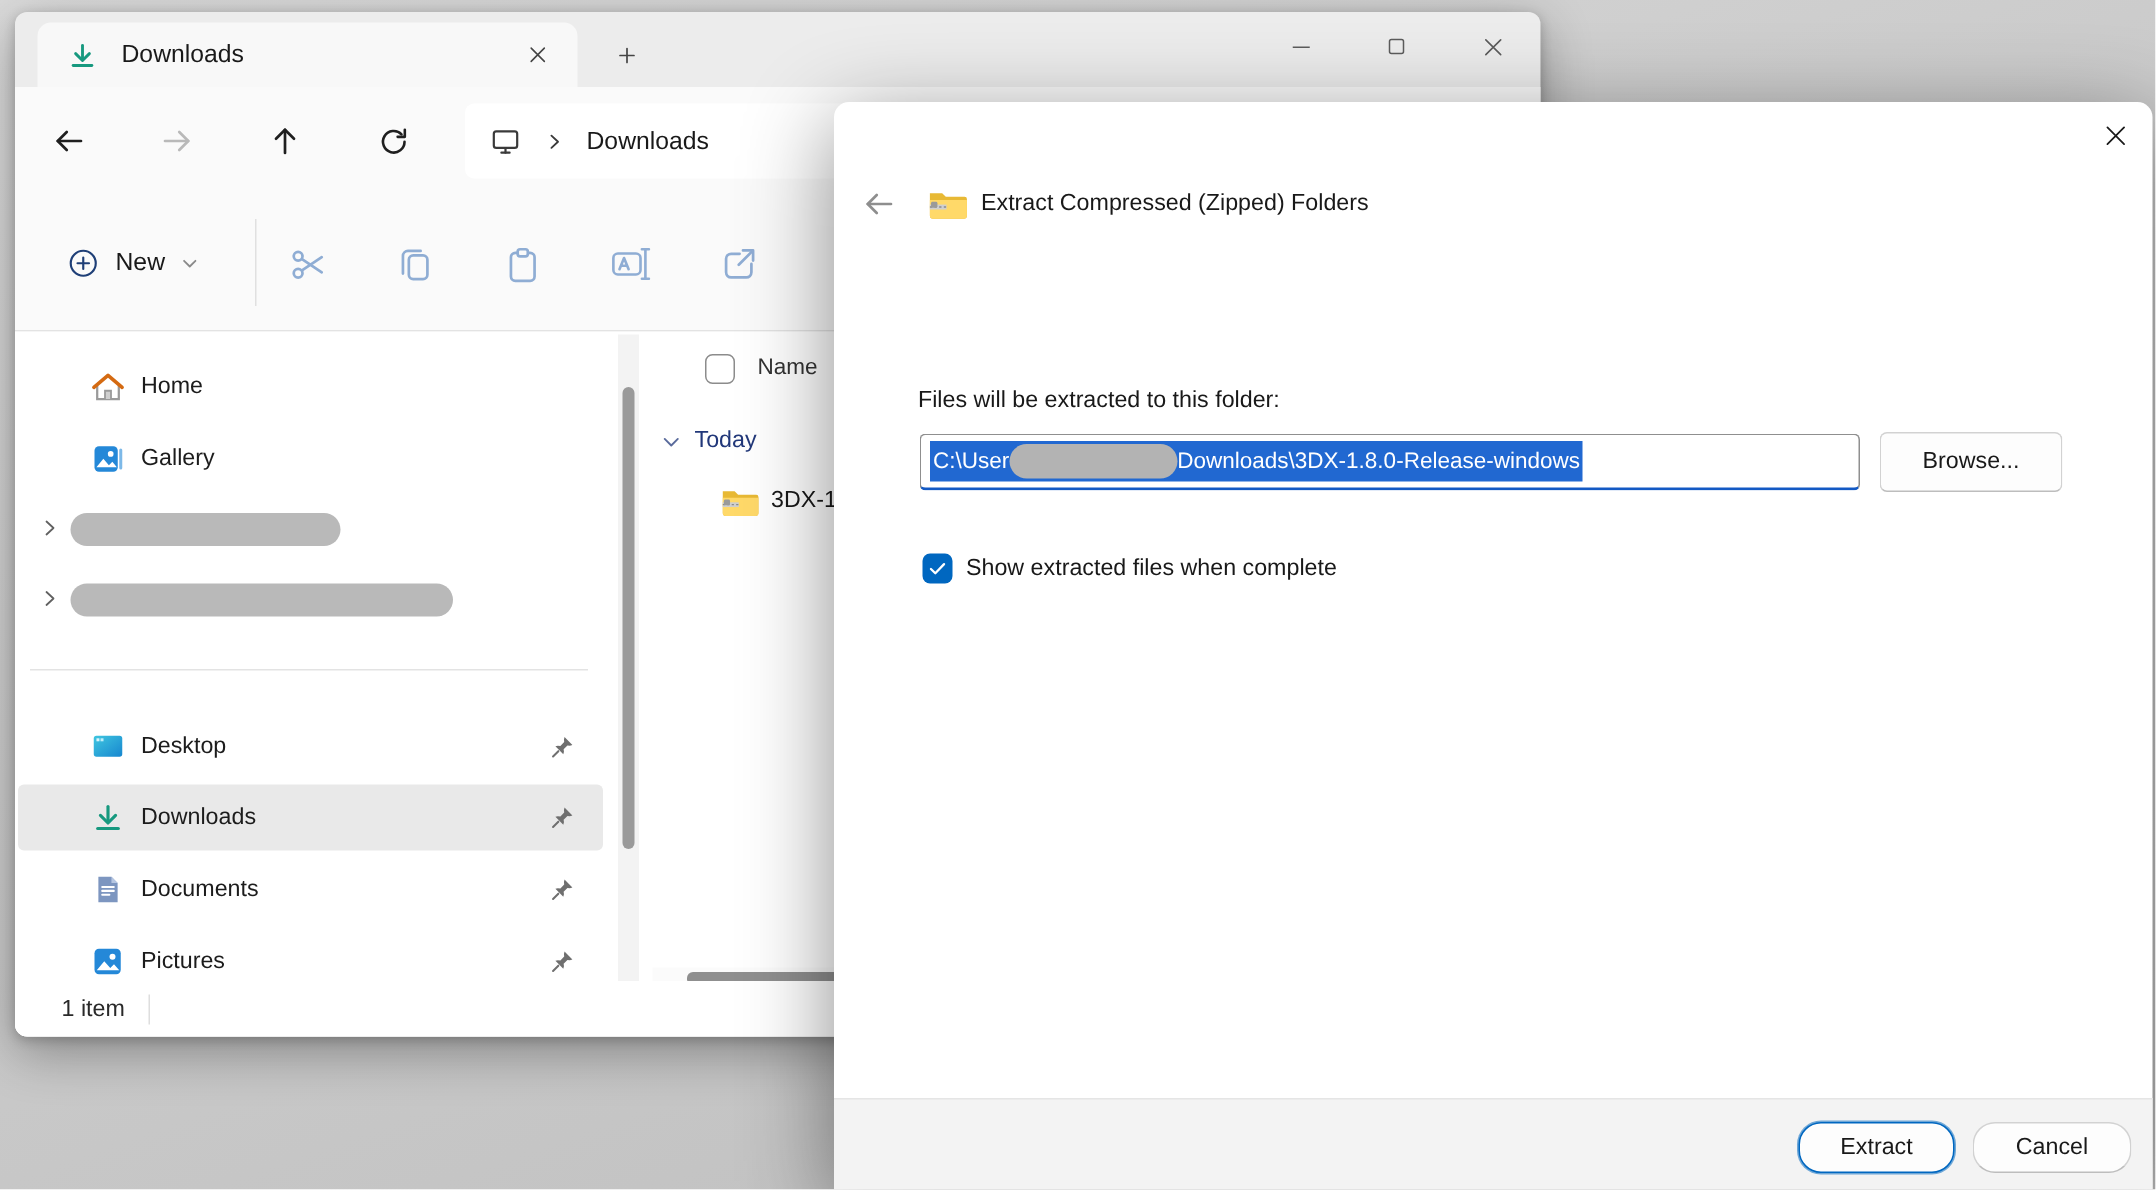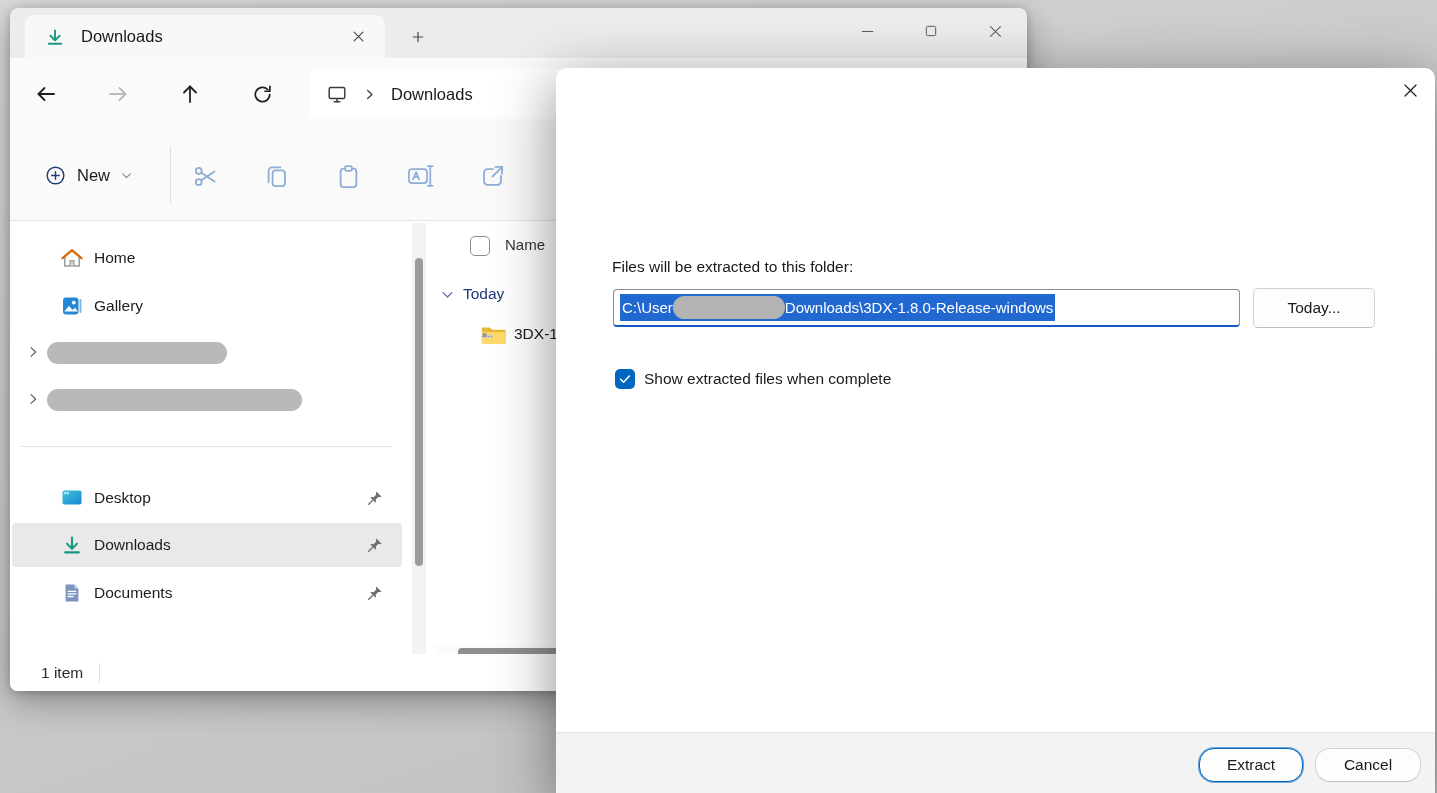--- a/index.html
+++ b/index.html
@@ -329,20 +329,36 @@
             </svg>
         </span>
         <span class="side-label">Documents</span>
         <span class="side-pin ic">
           <svg width="18" height="18" viewBox="0 0 24 24">
               <path d="M13.8 3.2l7 7-2.2.6-2.2-.2-3.4 3.4.3 2.2-.6 2.2-7-7 2.2-.6 2.2.2 3.4-3.4-.2-2.2z" fill="#6f6f6f"></path>
               <path d="M8.3 15.7 3.6 20.4" stroke="#6f6f6f" stroke-width="1.8" stroke-linecap="round"></path>
             </svg>
         </span>
       </div>
+      <div class="side-row" style="top:398px">
+        <span class="side-icon ic">
+          <svg width="24" height="24" viewBox="0 0 24 24">
+              <rect x="3" y="3.5" width="17.5" height="17" rx="3" fill="#2488d8"></rect>
+              <circle cx="15" cy="8.8" r="2" fill="#fff"></circle>
+              <path d="M4.5 17.8l5-6 4 4.5 2.5-2.5 3.5 4z" fill="#fff"></path>
+            </svg>
+        </span>
+        <span class="side-label">Pictures</span>
+        <span class="side-pin ic">
+          <svg width="18" height="18" viewBox="0 0 24 24">
+              <path d="M13.8 3.2l7 7-2.2.6-2.2-.2-3.4 3.4.3 2.2-.6 2.2-7-7 2.2-.6 2.2.2 3.4-3.4-.2-2.2z" fill="#6f6f6f"></path>
+              <path d="M8.3 15.7 3.6 20.4" stroke="#6f6f6f" stroke-width="1.8" stroke-linecap="round"></path>
+            </svg>
+        </span>
+      </div>
 
       <div class="vscroll">
         <div class="vthumb"></div>
       </div>
 
       <div class="chk-empty" style="left:460px; top:15px"></div>
       <div class="col-name">Name</div>
 
       <div class="group-row">
         <span class="ic">
@@ -378,32 +394,50 @@
   </div>
 
   <div class="dialog">
 
     <div class="dlg-close">
       <svg width="19" height="19" viewBox="0 0 24 24" fill="none" stroke="#1b1b1b" stroke-width="1.5" stroke-linecap="round">
           <path d="M5 5l14 14M19 5 5 19"></path>
         </svg>
     </div>
 
+    <div class="dlg-header">
+      <span class="dlg-back ic">
+        <svg width="24" height="24" viewBox="0 0 24 24" fill="none" stroke="currentColor" stroke-width="1.8" stroke-linecap="round" stroke-linejoin="round">
+            <path d="M20 12H4.5"></path>
+            <path d="M10.5 6 4.5 12l6 6"></path>
+          </svg>
+      </span>
+      <span class="ic" style="margin-left:14px">
+        <svg width="27" height="24" viewBox="0 0 28 24">
+            <path d="M2 4.5h8.5l2.5 2.5H26a1.6 1.6 0 0 1 1.6 1.6V20a2.2 2.2 0 0 1-2.2 2.2H4.2A2.2 2.2 0 0 1 2 20z" fill="#e8b934"></path>
+            <path d="M2 9.2h25.6V20a2.2 2.2 0 0 1-2.2 2.2H4.2A2.2 2.2 0 0 1 2 20z" fill="#ffd969"></path>
+            <rect x="2" y="12.4" width="11.5" height="3.4" fill="#cfcfcf"></rect>
+            <path d="M2 14.1h11.5" stroke="#8c8c8c" stroke-width="1" stroke-dasharray="1.6 1.6"></path>
+            <rect x="2.8" y="10.4" width="4.4" height="4.2" rx="1" fill="#9a9a9a"></rect>
+          </svg>
+      </span>
+      <span class="dlg-title">Extract Compressed (Zipped) Folders</span>
+    </div>
 
     <div class="dlg-label">Files will be extracted to this folder:</div>
 
     <div class="path-input">
       <span class="sel-band">
           <span>C:\User</span>
           <span class="redaction"></span>
           <span>Downloads\3DX-1.8.0-Release-windows</span>
         </span>
     </div>
 
-    <div class="browse-btn">Today...</div>
+    <div class="browse-btn">Browse...</div>
 
     <div class="chk-row">
       <span class="chk-on">
         <svg width="14" height="14" viewBox="0 0 24 24" fill="none" stroke="#ffffff" stroke-width="2.6" stroke-linecap="round" stroke-linejoin="round">
             <path d="M4.5 12.5l5 5L19.5 7"></path>
           </svg>
       </span>
       <span class="chk-label">Show extracted files when complete</span>
     </div>
 

